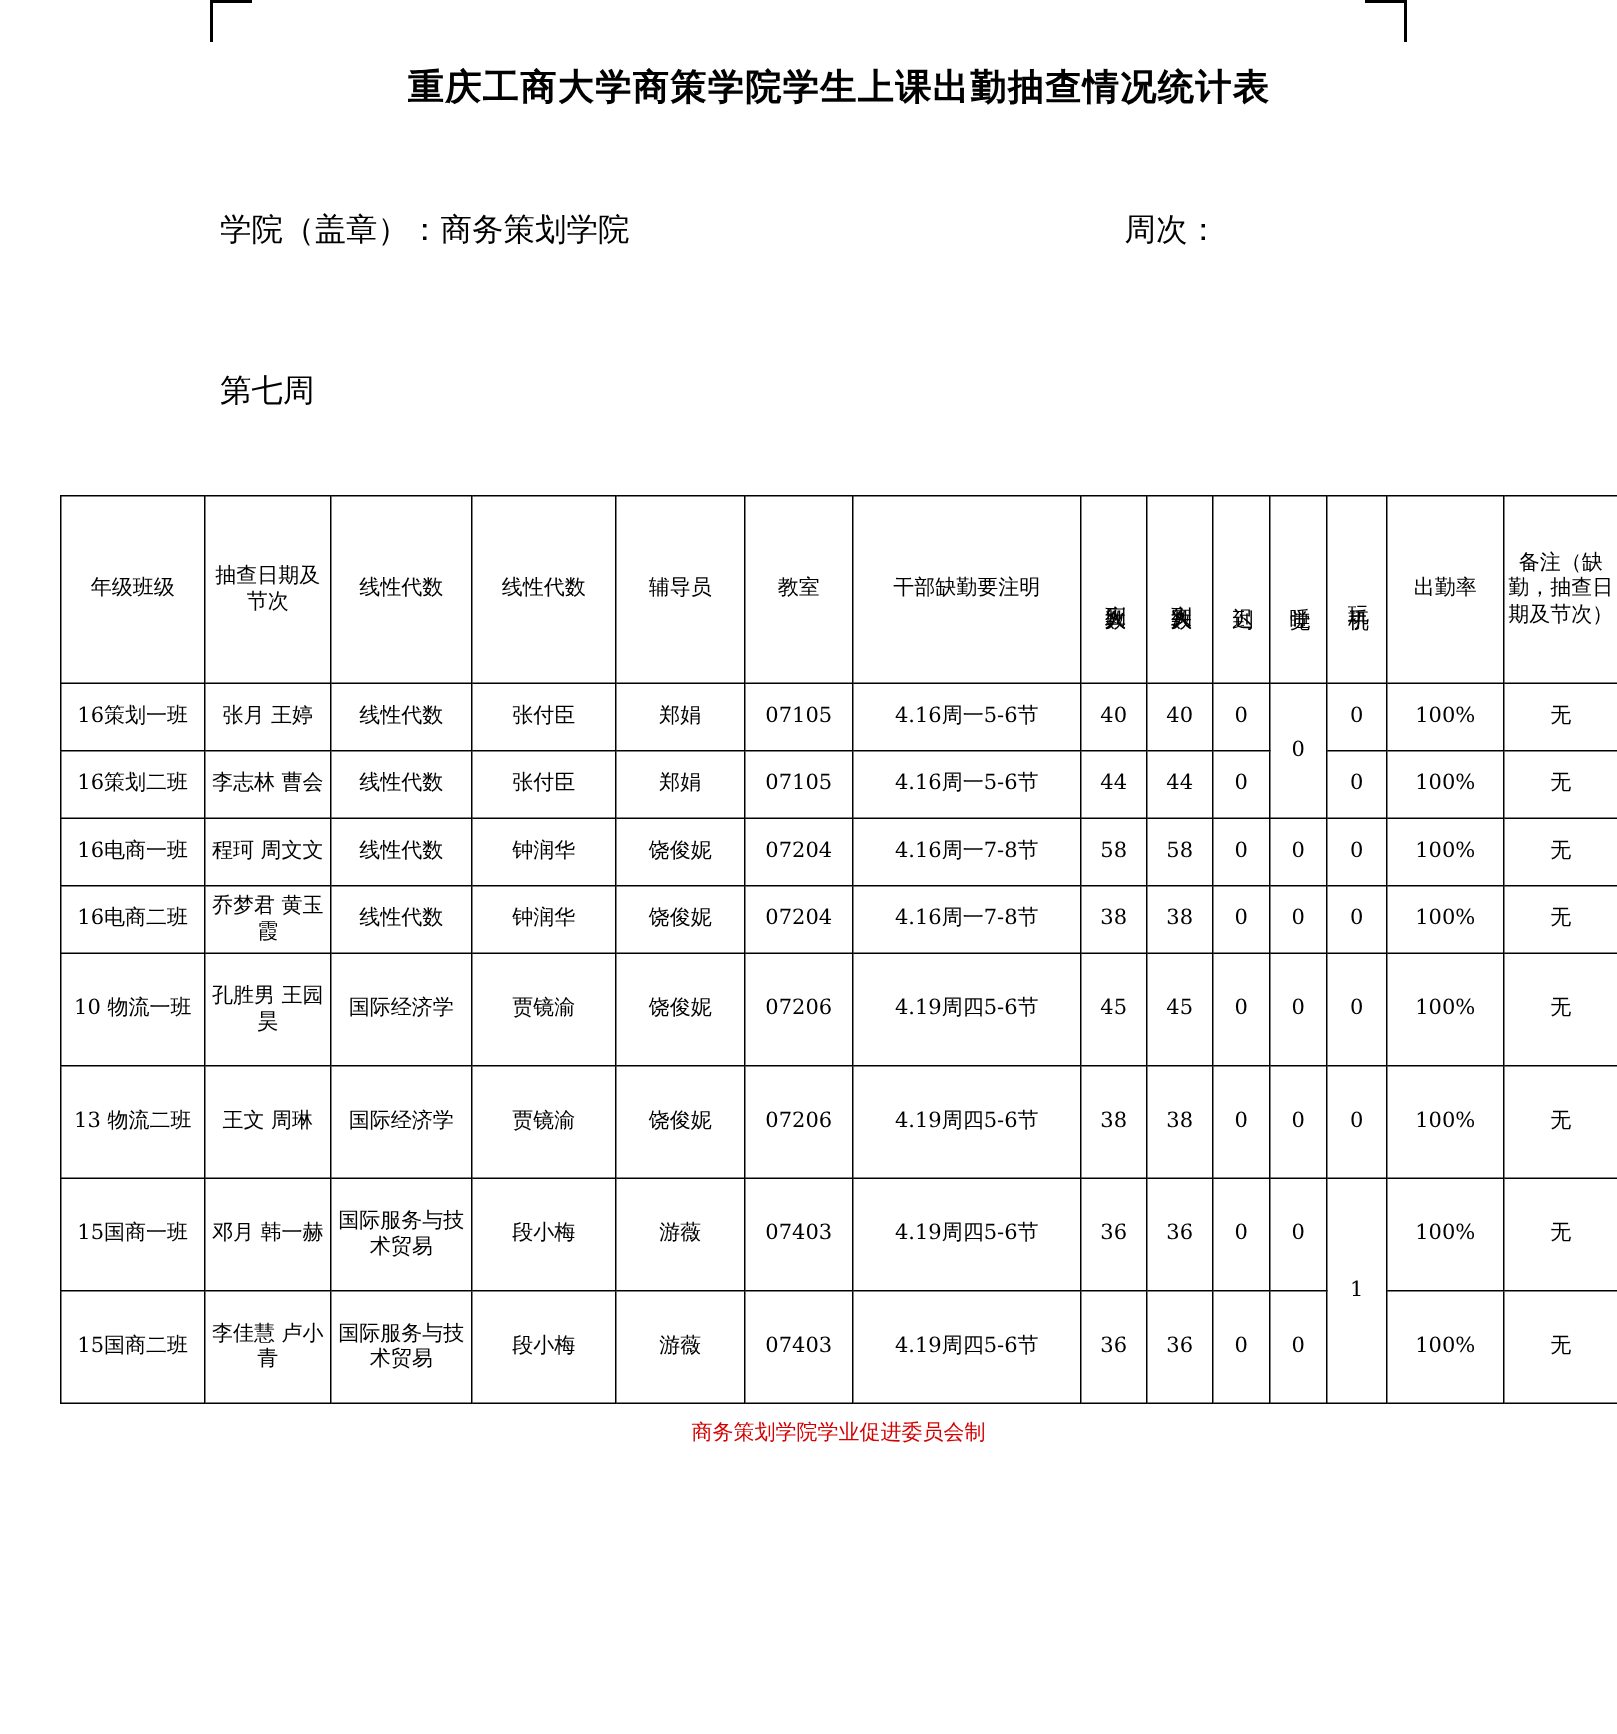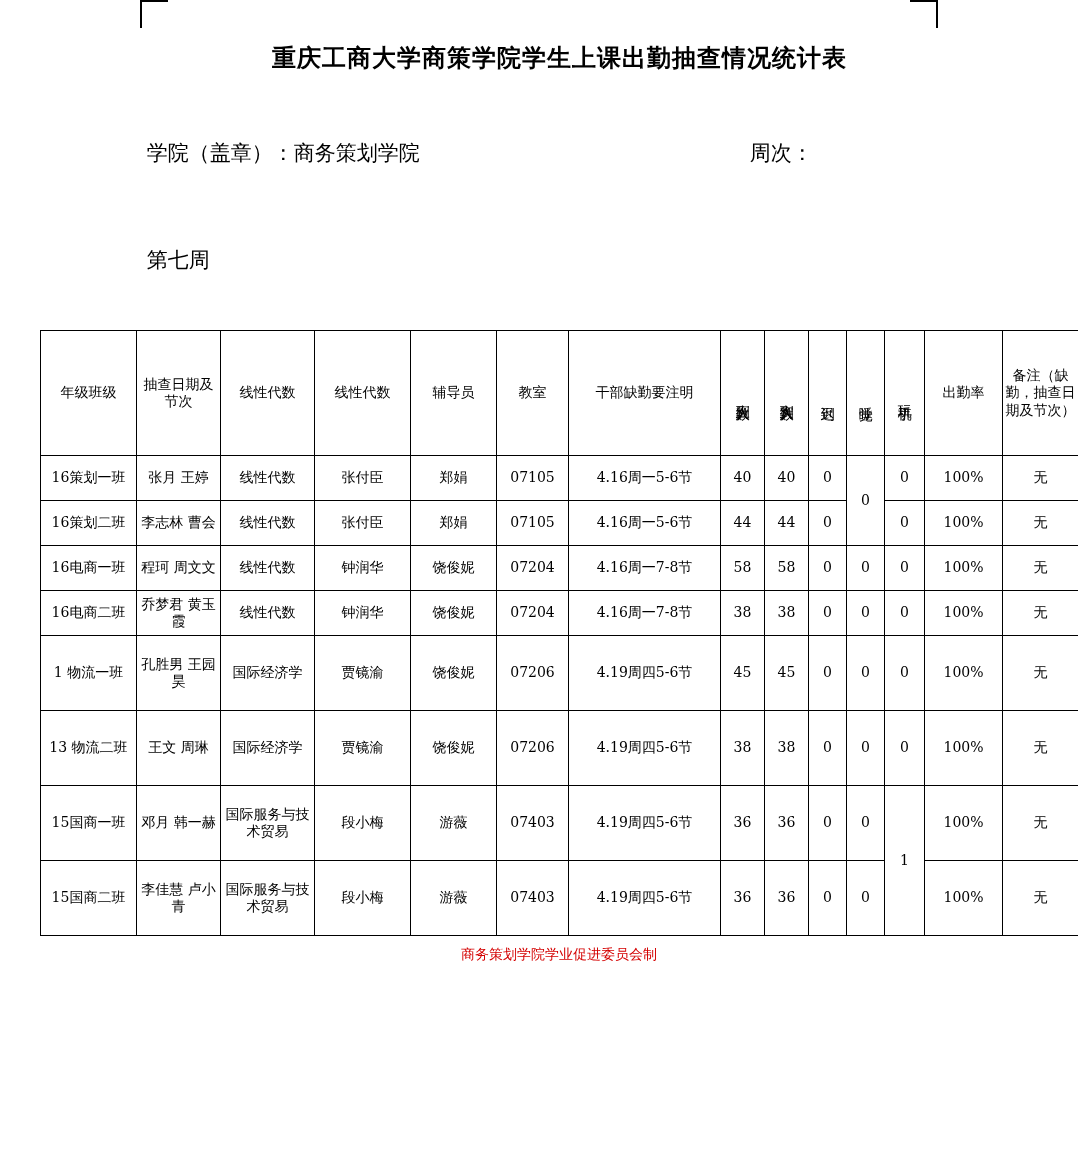--- a/index.html
+++ b/index.html
@@ -206,21 +206,21 @@
       <td>4.16周一7-8节</td>
       <td>38</td>
       <td>38</td>
       <td>0</td>
       <td>0</td>
       <td>0</td>
       <td>100%</td>
       <td>无</td>
     </tr>
     <tr>
-      <td style="height:68px">1 物流一班</td>
+      <td style="height:68px">10 物流一班</td>
       <td>孔胜男 王园昊</td>
       <td>国际经济学</td>
       <td>贾镜渝</td>
       <td>饶俊妮</td>
       <td>07206</td>
       <td>4.19周四5-6节</td>
       <td>45</td>
       <td>45</td>
       <td>0</td>
       <td>0</td>

